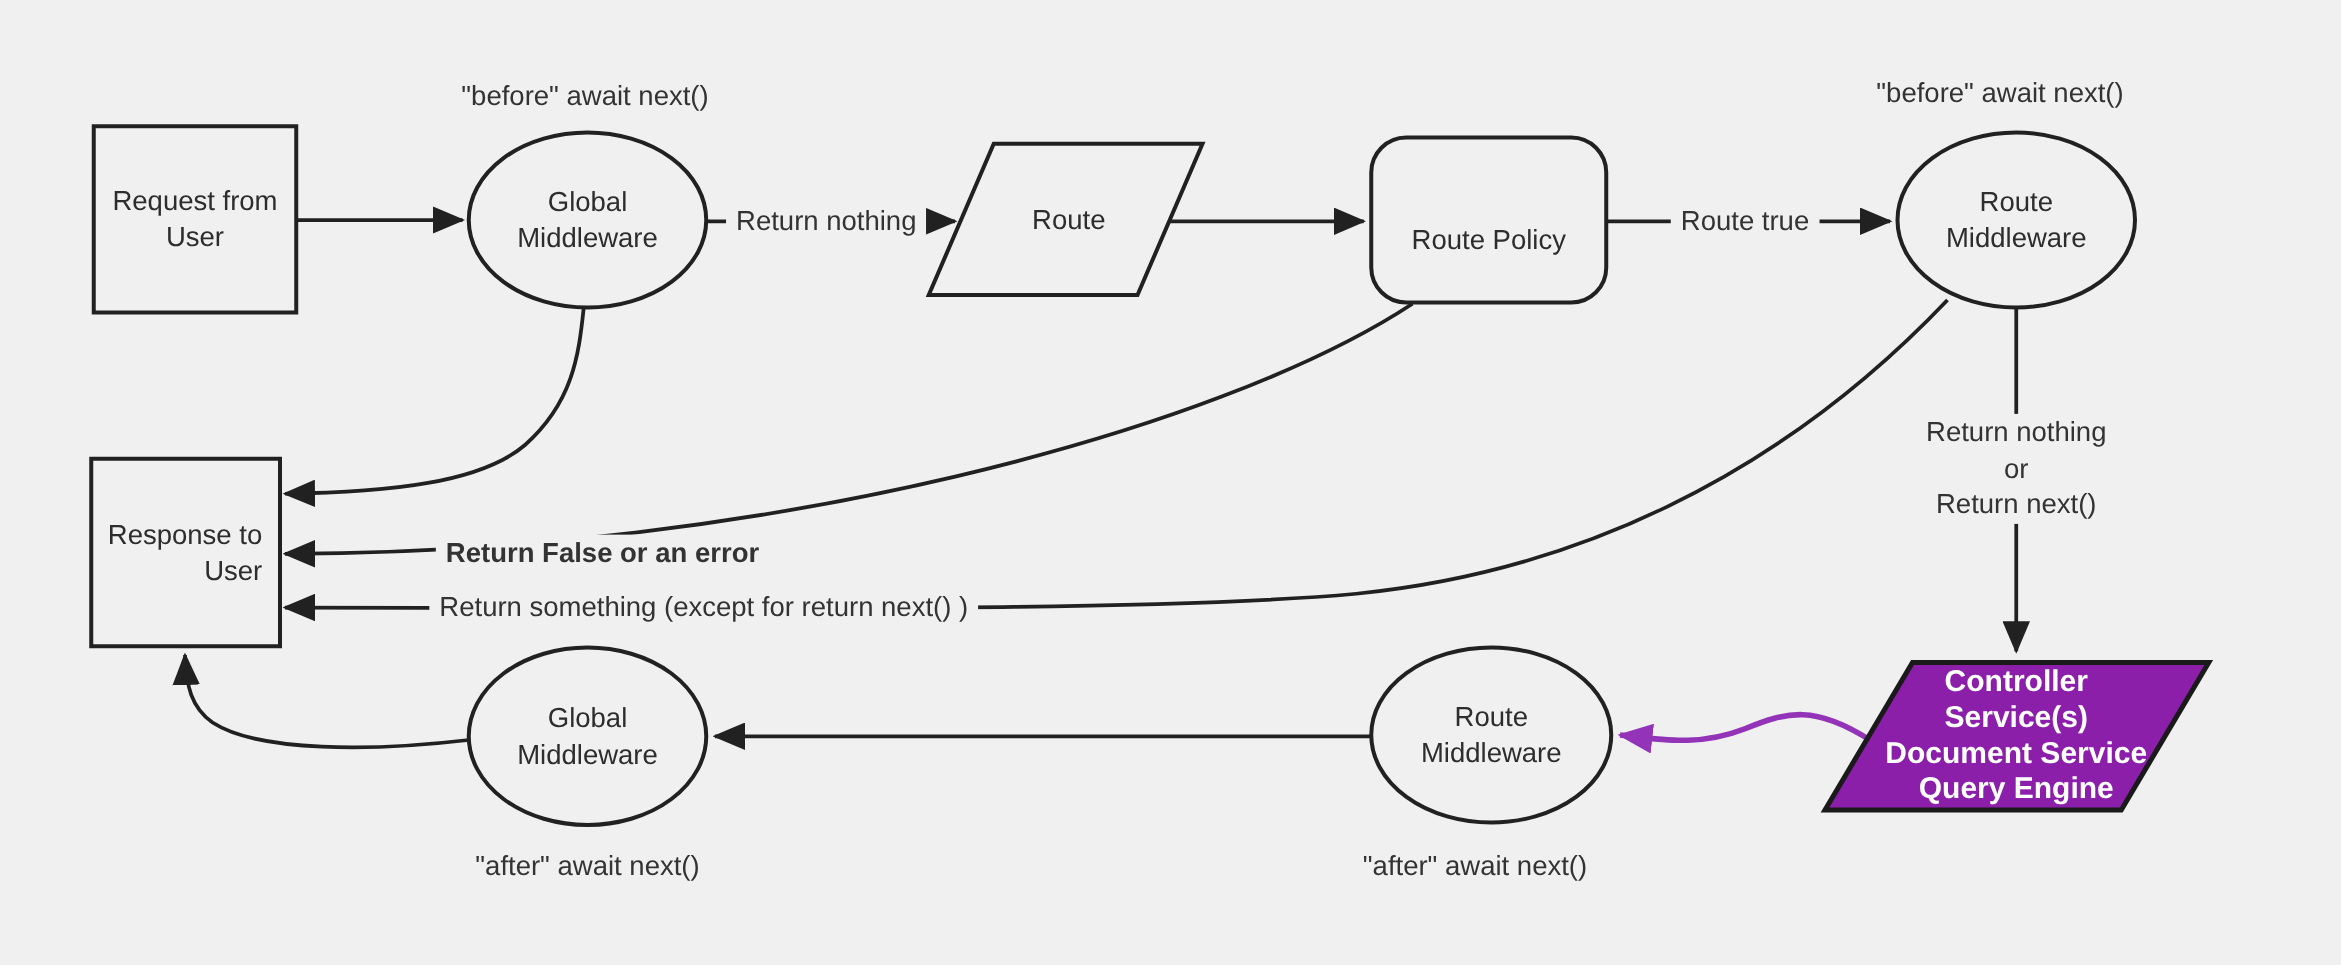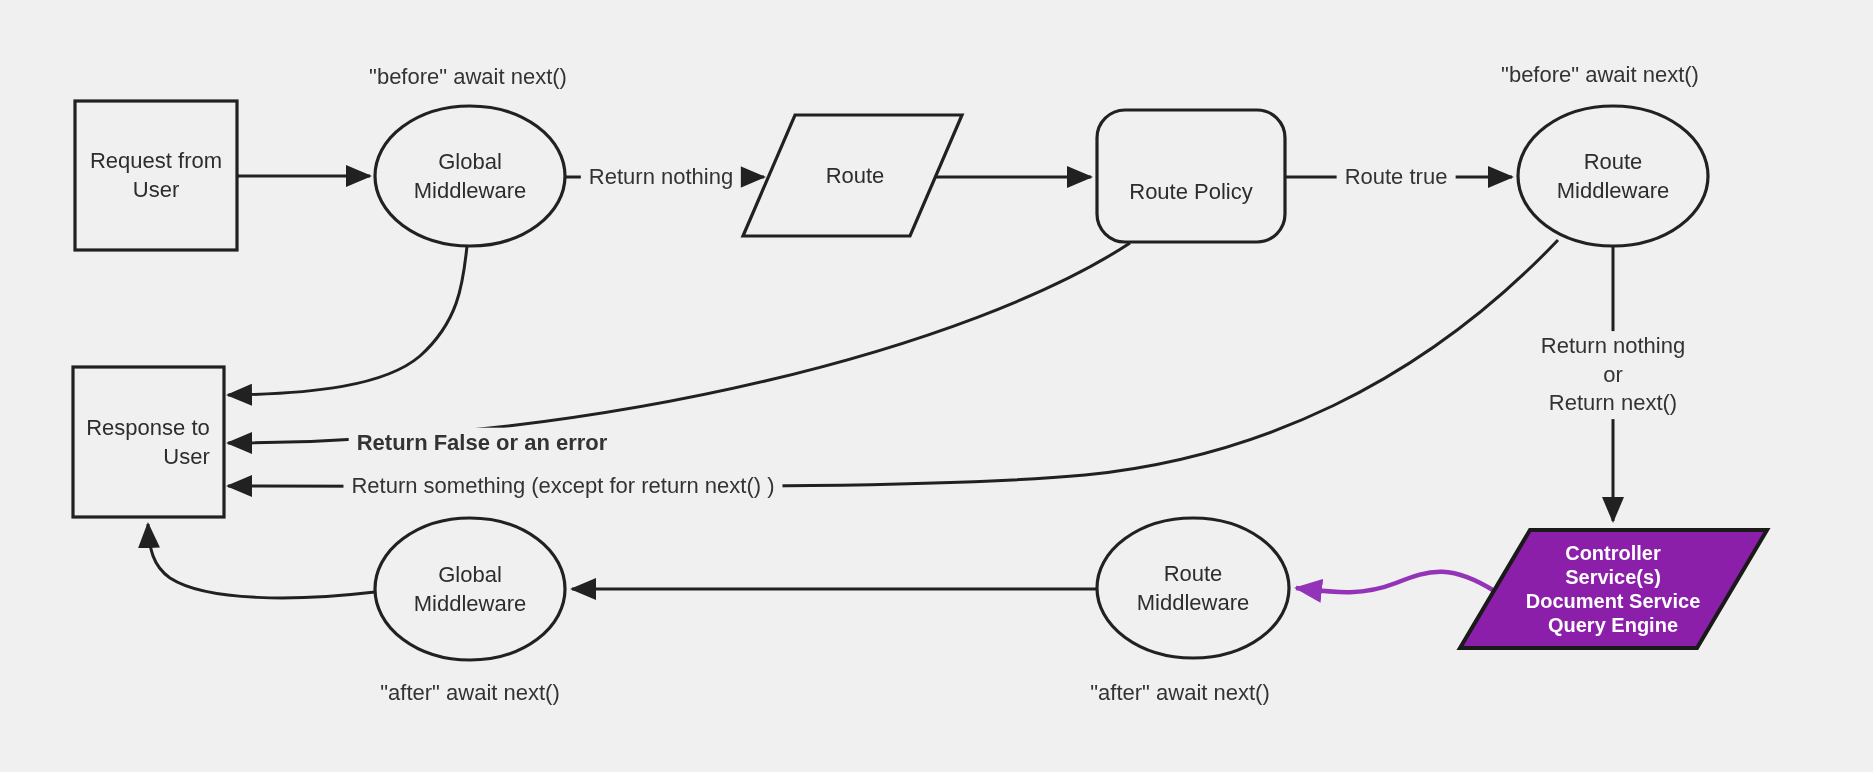--- a/index.html
+++ b/index.html
@@ -13,21 +13,21 @@
     text-align:center; white-space:pre-line;
     font-size:22px; line-height:1.32; color:#2d2d2d;
   }
   .edge-label {
     position:absolute; transform:translate(-50%,-50%);
     text-align:center; white-space:pre-line;
     font-size:22px; line-height:1.3; color:#333333;
     background:#f0f0f0; padding:1px 8px;
   }
   .controller-label {
-    font-weight:bold; color:#ffffff; font-size:20px; line-height:1.2;
+    font-weight:bold; color:#ffffff; font-size:24px; line-height:1.2;
   }
   .shape { fill:#f0f0f0; stroke:#212121; stroke-width:3.2px; }
   .edge  { fill:none; stroke:#212121; stroke-width:3px; }
   .edge-purple { fill:none; stroke:#9233b8; stroke-width:4.5px; }
 </style>
 </head>
 <body>
 
 <div class="canvas">
 

